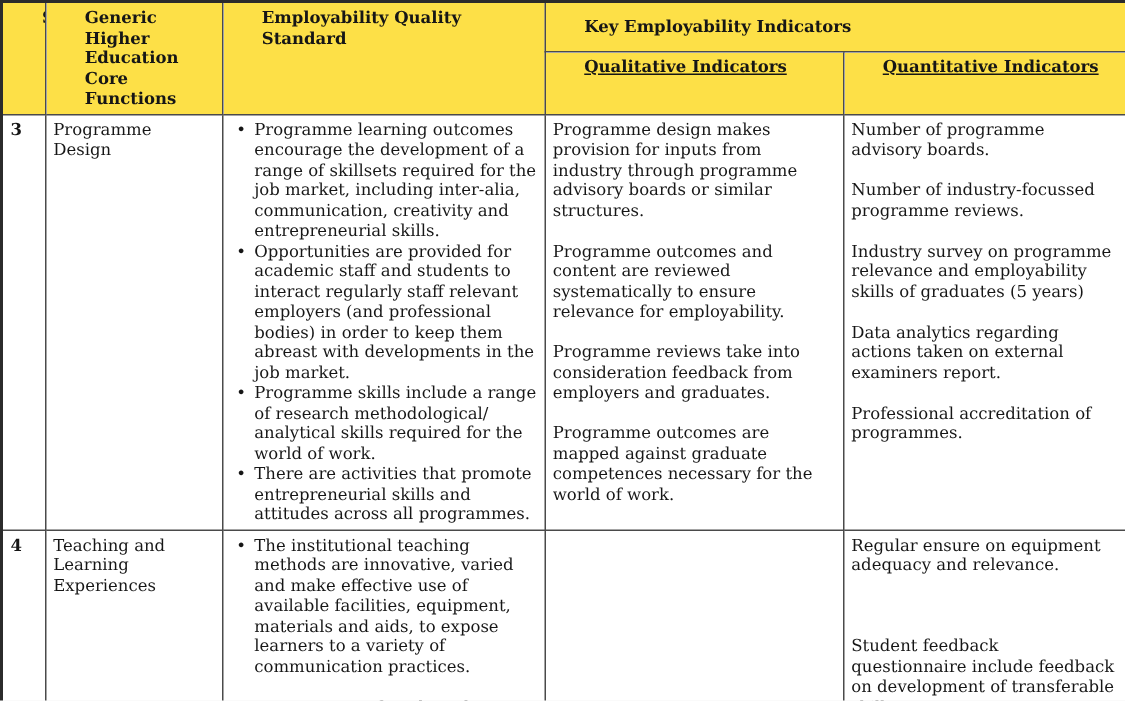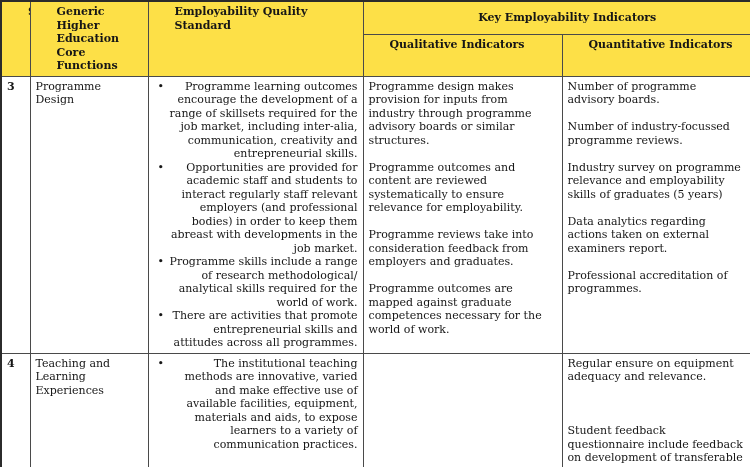--- a/index.html
+++ b/index.html
@@ -26,40 +26,40 @@
     line-height: 13.5px;
     overflow: hidden;
   }
   .doc-table th {
     background: #fde047;
     font-weight: bold;
     text-align: left;
     padding-left: 26px;
   }
   th.span-head {
-    text-align: center;
+    text-align: left;
     height: 22px;
     vertical-align: middle;
   }
-  tr.subhead th { height: 30px; }
+  tr.subhead th { height: 30px; text-decoration: underline; }
   tr.body-row-3 td { height: 236px; }
   tr.body-row-4 td { height: 158px; }
   td.sn-cell { font-weight: bold; }
   td.func-cell { font-weight: normal; }
   .para, .spacer { margin: 0; }
   .bullet-item {
     display: flex;
     align-items: flex-start;
   }
   .bullet-item .dot {
     flex: 0 0 16px;
     padding-left: 4px;
     box-sizing: border-box;
   }
-  .bullet-item .btext { flex: 1; text-align: right; }
+  .bullet-item .btext { flex: 1; }
   .std-cell { padding-left: 8px; }
 </style>
 </head>
 <body>
 
 <table class="doc-table">
   <colgroup>
     <col style="width:29px">
     <col style="width:118px">
     <col style="width:215px">

